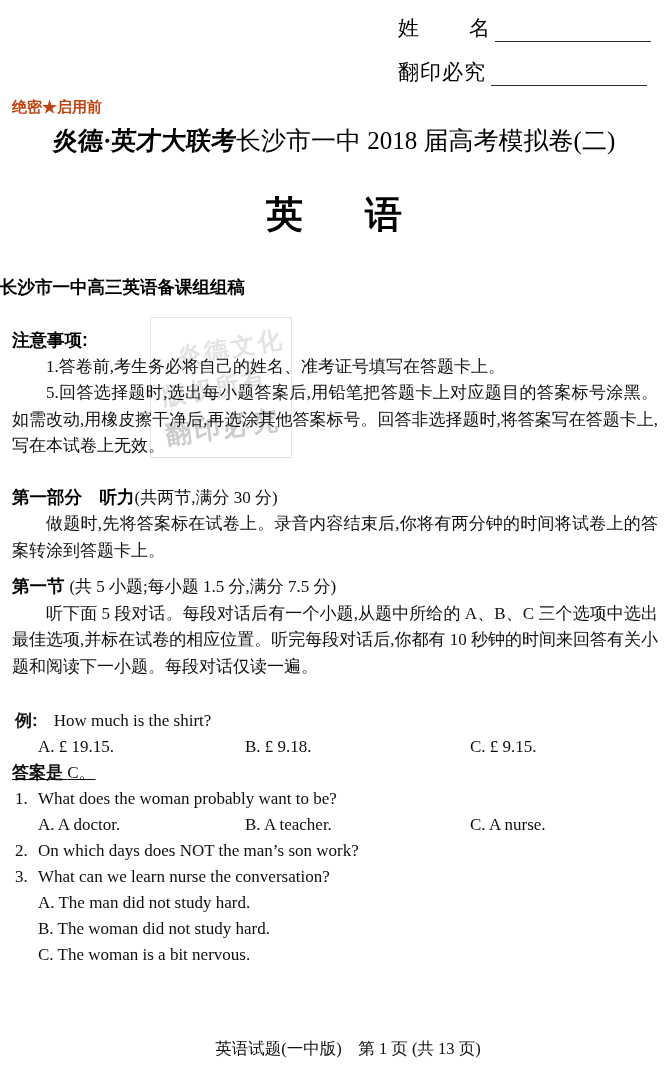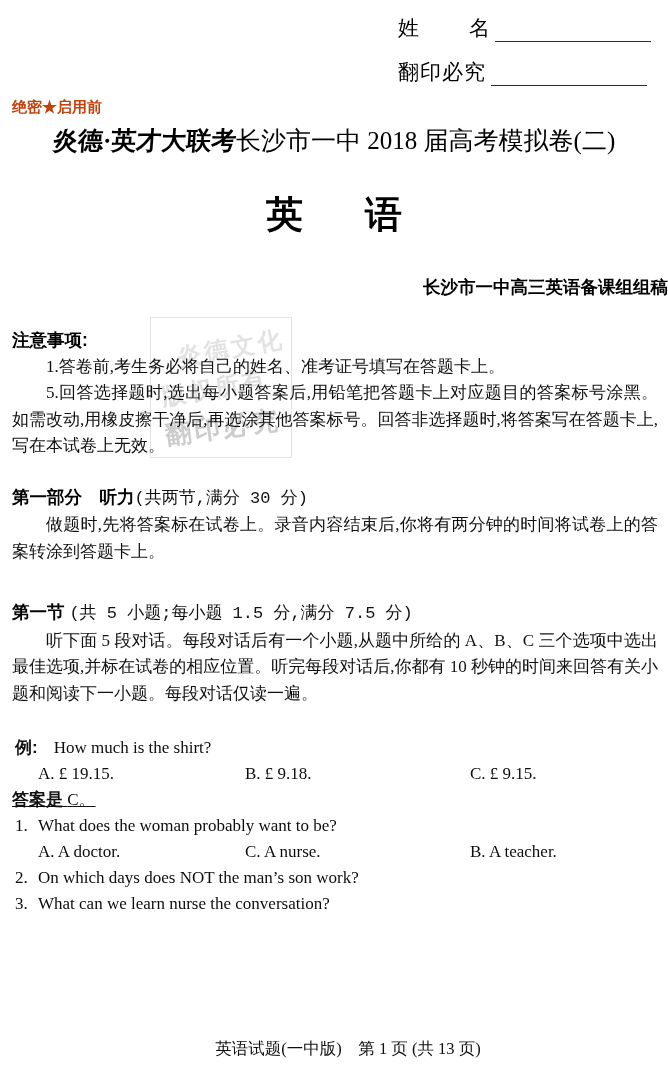--- a/index.html
+++ b/index.html
@@ -16,40 +16,40 @@
   .fill-line{width:156px;height:26px;border-bottom:1.6px solid #2a2a2a;margin-left:5px;}
   
   .security{position:absolute;left:12px;top:98px;font-family:"Liberation Sans",sans-serif;
     font-weight:bold;font-size:15px;color:#c2410c;z-index:2;}
   .exam-title{position:absolute;top:124px;left:0;width:100%;text-align:center;
     font-size:25px;white-space:nowrap;color:#000;z-index:2;}
   .exam-title .brush{font-weight:bold;transform:skewX(-4deg);display:inline-block;}
   .subject-title{position:absolute;top:190px;left:0;width:100%;display:flex;
     justify-content:center;gap:62px;font-family:"Liberation Sans",sans-serif;
     font-weight:bold;font-size:37px;color:#000;z-index:2;}
-  .byline{position:absolute;top:275px;left:0;width:100%;text-align:right;
+  .byline{position:absolute;top:275px;left:0;width:100%;text-align:left;
     font-family:"Liberation Sans",sans-serif;font-weight:bold;font-size:17.5px;color:#000;z-index:2;}
   
   .watermark{position:absolute;left:150px;top:317px;width:140px;height:139px;
     border:1px solid #e4e4e4;z-index:0;}
   .wm-line{position:absolute;white-space:nowrap;font-family:"Liberation Sans",sans-serif;
     font-weight:bold;letter-spacing:3px;}
   .wm-1{top:14px;left:26px;font-size:24px;color:#e3e3e3;transform:rotate(-10deg);}
   .wm-2{top:54px;left:10px;font-size:24px;color:#e0e0e0;transform:rotate(-10deg);}
   .wm-3{top:92px;left:14px;font-size:26px;color:#cccccc;transform:rotate(-8deg);}
   
   .main{position:absolute;top:304px;left:12px;width:646px;z-index:1;}
   .cn{font-size:17px;line-height:26.5px;color:#101010;}
   .cn-head{font-family:"Liberation Sans",sans-serif;font-weight:bold;font-size:17.5px;
     line-height:26.5px;color:#000;margin-top:23px;}
   .para{text-indent:2em;margin:0;text-align:justify;}
   .part-heading{margin-top:24px;}
-  .part-heading .note, .sec-heading .note{font-weight:normal;font-family:Liberation Mono, monospace;
+  .part-heading .note, .sec-heading .note{font-weight:normal;font-family:Liberation Serif, serif;
     font-size:17px;color:#101010;}
-  .sec-heading{margin-top:34px;}
+  .sec-heading{margin-top:9px;}
   .en{font-size:17px;line-height:26px;color:#0d0d0d;}
   .example-row{display:flex;margin-top:28px;margin-left:3px;}
   .example-label{font-family:"Liberation Sans",sans-serif;font-weight:bold;font-size:17px;
     line-height:26px;margin-right:16px;white-space:nowrap;}
   .opt-row{display:grid;grid-template-columns:207px 225px auto;margin-left:26px;}
   .answer-line{line-height:26px;text-decoration:underline;}
   .answer-line .lbl{font-family:"Liberation Sans",sans-serif;font-weight:bold;}
   .q-line{display:flex;margin-left:3px;}
   .q-num{width:23px;flex:0 0 23px;}
   .opt-stack{margin-left:26px;}
@@ -123,31 +123,36 @@
       <span class="lbl">答案是</span>
       <span class="en">C。</span>
     </div>
 
     <div class="q-line en">
       <span class="q-num">1.</span>
       <span>What does the woman probably want to be?</span>
     </div>
     <div class="opt-row en">
       <span>A. A doctor.</span>
+      <span>B. A teacher.</span>
       <span>C. A nurse.</span>
-      <span>B. A teacher.</span>
     </div>
 
     <div class="q-line en">
       <span class="q-num">2.</span>
       <span>On which days does NOT the man’s son work?</span>
     </div>
 
     <div class="q-line en">
       <span class="q-num">3.</span>
       <span>What can we learn nurse the conversation?</span>
     </div>
+    <div class="opt-stack en">
+      <div>A. The man did not study hard.</div>
+      <div>B. The woman did not study hard.</div>
+      <div>C. The woman is a bit nervous.</div>
+    </div>
 
   </div>
 
   <div class="footer">英语试题(一中版)　第 1 页 (共 13 页)</div>
 
 </div>
 
 </body></html>

